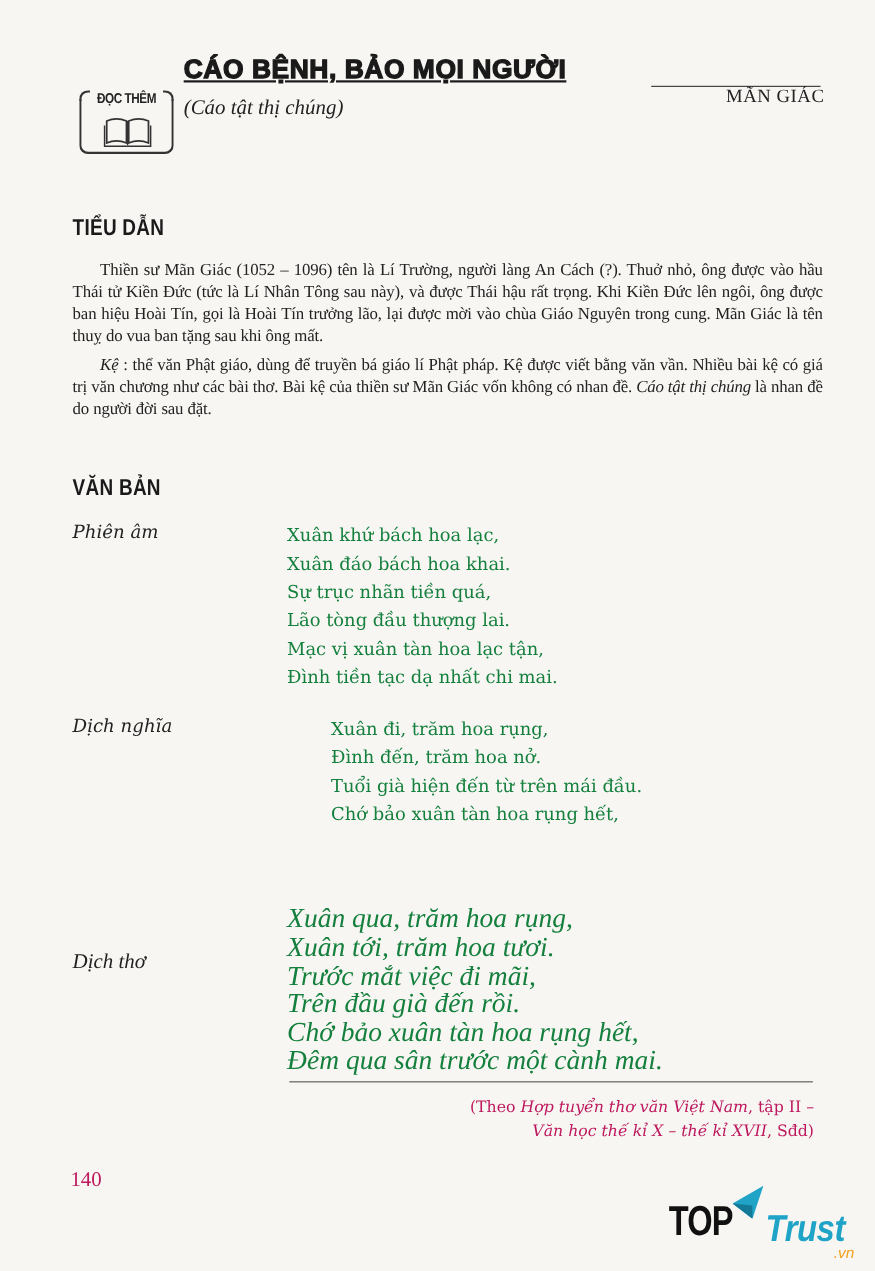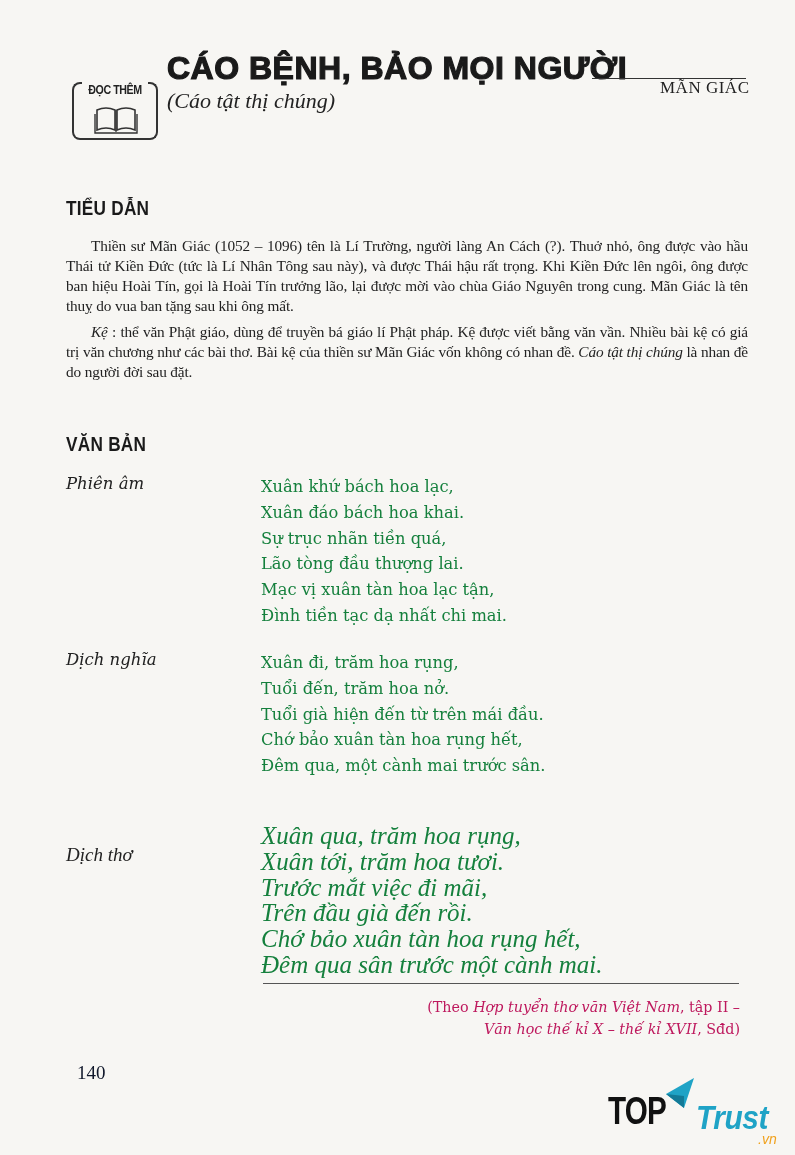--- a/index.html
+++ b/index.html
@@ -8,51 +8,51 @@
 
     
     .header-badge { position: absolute; left: 72px; top: 54px; width: 86px; height: 58px; margin-top: 28px; }
     .badge-frame { position: absolute; left: 0; top: 8px; width: 86px; height: 50px; border: 2px solid #333; border-top: none; border-radius: 0 0 8px 8px; }
     .badge-frame::before, .badge-frame::after { content: ""; position: absolute; top: -8px; width: 8px; border-top: 2px solid #333; }
     .badge-frame::before { left: -2px; border-left: 2px solid #333; height: 8px; border-radius: 8px 0 0 0; }
     .badge-frame::after { right: -2px; border-right: 2px solid #333; height: 8px; border-radius: 0 8px 0 0; }
     .badge-label { position: absolute; left: 6px; top: 0; width: 74px; text-align: center; font-family: "Liberation Sans", sans-serif; font-size: 13px; font-weight: bold; letter-spacing: -0.5px; background: #f7f6f3; color: #222; transform: scaleX(0.82); }
     .badge-book { position: absolute; left: 22px; top: 22px; width: 44px; height: 30px; }
 
-    .title { position: absolute; left: 167px; top: 50px; font-family: "Liberation Sans", sans-serif; font-weight: 900; font-size: 32px; letter-spacing: 0.5px; color: #1a1a1a; -webkit-text-stroke: 1.2px #1a1a1a; white-space: nowrap; }
+    .title { position: absolute; left: 167px; top: 50px; font-family: "Liberation Sans", sans-serif; font-weight: 900; font-size: 24px; letter-spacing: 0.5px; color: #1a1a1a; -webkit-text-stroke: 1.2px #1a1a1a; white-space: nowrap; text-decoration: underline; }
     .title-rule { position: absolute; left: 592px; top: 78px; width: 154px; border-top: 1.5px solid #333; }
     .author { position: absolute; left: 660px; top: 58px; font-size: 17px; letter-spacing: 0.5px; color: #222; margin-top: 20px; }
-    .subtitle { position: absolute; left: 167px; top: 88px; font-style: italic; font-size: 22px; color: #222; }
+    .subtitle { position: absolute; left: 167px; top: 88px; font-style: italic; font-size: 19px; color: #222; }
 
     
     .section-head { position: absolute; left: 66px; font-family: "Liberation Sans", sans-serif; font-weight: bold; font-size: 21px; color: #1a1a1a; transform: scaleX(0.82); transform-origin: left center; letter-spacing: 0.3px; }
     .sh-1 { top: 196px; }
     .sh-2 { top: 432px; }
 
     
     .para { position: absolute; left: 66px; width: 682px; font-size: 15.3px; line-height: 20px; text-align: justify; text-indent: 25px; color: #222; letter-spacing: -0.15px; }
     .p1 { top: 236px; }
     .p2 { top: 322px; }
     .para em { font-style: italic; }
 
     
     .label { position: absolute; left: 66px; font-style: italic; font-size: 18.5px; color: #222; font-family: "DejaVu Serif", serif; font-size: 16.5px; }
     .verse { position: absolute; left: 261px; font-size: 18.5px; line-height: 25.8px; color: #15803d; font-family: "DejaVu Serif", serif; font-size: 16.3px; }
     .verse div { white-space: nowrap; }
     .verse.ital { font-style: italic; font-family: "Liberation Serif", serif; font-size: 25px; }
     .lbl-1 { top: 474px; } .v-1 { top: 474px; }
-    .lbl-2 { top: 650px; } .v-2 { top: 650px; }
-    .lbl-3 { top: 844px; font-family: "Liberation Serif", serif; font-size: 19px; } .v-3 { top: 823px; }
+    .lbl-2 { top: 650px; } .v-2 { top: 650px; margin-left: 40px; }
+    .lbl-3 { top: 864px; font-family: "Liberation Serif", serif; font-size: 19px; } .v-3 { top: 823px; }
 
     .verse-rule { position: absolute; left: 263px; top: 983px; width: 476px; border-top: 1.5px solid #555; }
 
     .source { position: absolute; right: 55px; top: 996px; text-align: right; font-size: 16px; line-height: 22px; color: #be185d; font-family: "DejaVu Serif", serif; font-size: 14.3px; }
     .source em { font-style: italic; }
 
-    .page-number { position: absolute; left: 77px; top: 1062px; font-size: 19px; color: #0f172a; }
+    .page-number { position: absolute; left: 64px; top: 1062px; font-size: 19px; color: #be185d; }
 
     
     .logo { position: absolute; left: 608px; top: 1078px; width: 180px; height: 70px; }
     .logo-top { position: absolute; left: 0; top: 12px; font-family: "Liberation Sans", sans-serif; font-weight: bold; font-size: 38px; color: #111; transform: scaleX(0.78); transform-origin: left top; letter-spacing: -1px; }
     .logo-trust { position: absolute; left: 88px; top: 20px; font-family: "Liberation Sans", sans-serif; font-weight: bold; font-style: italic; font-size: 34px; color: #1fa3c6; transform: scaleX(0.88); transform-origin: left top; letter-spacing: -0.5px; }
     .logo-vn { position: absolute; left: 150px; top: 53px; font-family: "Liberation Sans", sans-serif; font-style: italic; font-size: 14px; color: #f0a11d; }
     .logo-flag { position: absolute; left: 54px; top: 0; width: 34px; height: 30px; }
   </style>
 </head>
 <body>
@@ -85,24 +85,23 @@
   <div>Xuân đáo bách hoa khai.</div>
   <div>Sự trục nhãn tiền quá,</div>
   <div>Lão tòng đầu thượng lai.</div>
   <div>Mạc vị xuân tàn hoa lạc tận,</div>
   <div>Đình tiền tạc dạ nhất chi mai.</div>
 </div>
 
 <div class="label lbl-2">Dịch nghĩa</div>
 <div class="verse v-2">
   <div>Xuân đi, trăm hoa rụng,</div>
-  <div>Tuổi đến, trăm hoa nở.</div>
+  <div>Đình đến, trăm hoa nở.</div>
   <div>Tuổi già hiện đến từ trên mái đầu.</div>
   <div>Chớ bảo xuân tàn hoa rụng hết,</div>
-  <div>Đêm qua, một cành mai trước sân.</div>
 </div>
 
 <div class="label lbl-3">Dịch thơ</div>
 <div class="verse ital v-3">
   <div>Xuân qua, trăm hoa rụng,</div>
   <div>Xuân tới, trăm hoa tươi.</div>
   <div>Trước mắt việc đi mãi,</div>
   <div>Trên đầu già đến rồi.</div>
   <div>Chớ bảo xuân tàn hoa rụng hết,</div>
   <div>Đêm qua sân trước một cành mai.</div>

